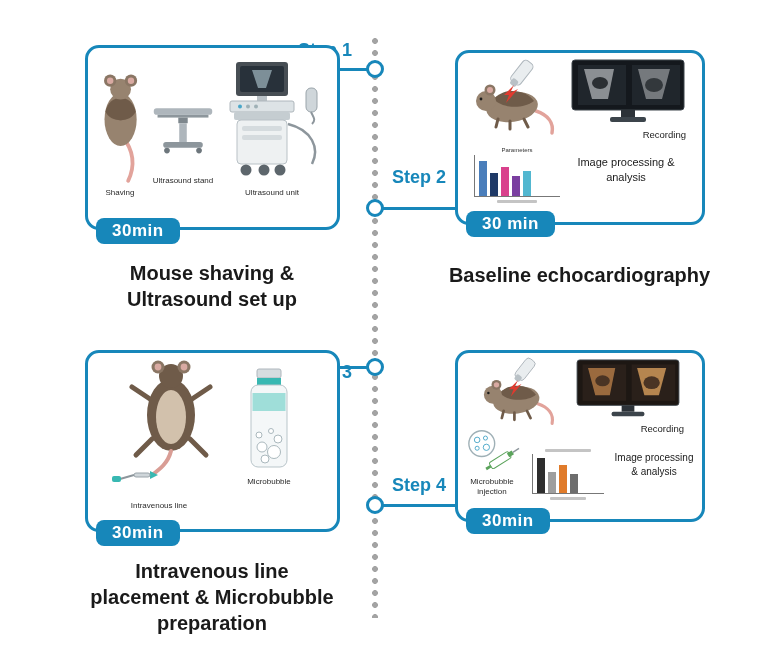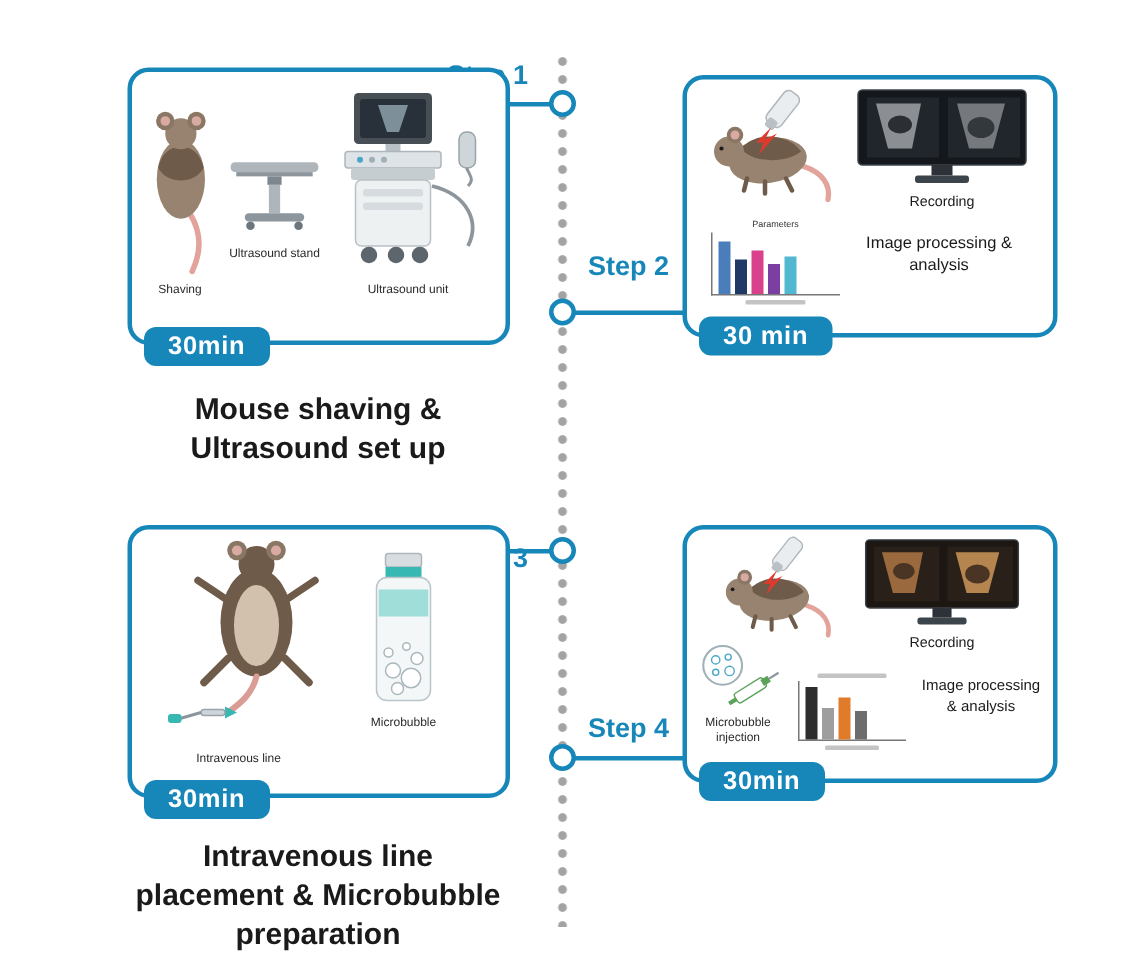--- a/index.html
+++ b/index.html
@@ -39,21 +39,21 @@
 
   .title { position:absolute; font-weight:bold; font-size:20px; color:var(--title);
     text-align:center; line-height:1.3; z-index:2; }
   .t1 { left:91px;  top:260px; width:242px; }
   .t2 { left:437px; top:262px; width:285px; }
   .t3 { left:84px;  top:558px; width:256px; }
   .t4 { left:473px; top:558px; width:214px; }
 
   .abs { position:absolute; }
   .tiny { position:absolute; font-size:8px; color:#2a2a2a; text-align:center; line-height:1.25; }
-  .recording { position:absolute; font-size:9.5px; color:#1a1a1a; text-align:center; }
+  .recording { position:absolute; font-size:9.5px; color:#1a1a1a; text-align:right; }
   .processing { position:absolute; font-size:11px; color:#1a1a1a; text-align:center; line-height:1.35; }
 
   .chart { position:absolute; }
   .chart-title { font-size:6px; text-align:center; color:#333; margin-bottom:2px; }
   .bars { display:flex; align-items:flex-end; gap:3px; border-left:1.2px solid #777;
     border-bottom:1.2px solid #777; padding:0 4px; }
   .bars2 { height:42px; } .bars4 { height:40px; }
   .mini-bar { width:8px; }
   .micro-dash { height:3px; background:#c4c4c4; border-radius:1px; margin:3px auto 0; }
   .dash-title { width:46px; margin:0 auto 2px; }
@@ -96,21 +96,21 @@
 
     <svg class="abs" style="left:62px; top:50px;" width="66" height="58" viewBox="0 0 70 60">
       <rect x="4" y="10" width="62" height="7" rx="3" fill="#aeb6bc"></rect>
       <rect x="8" y="17" width="54" height="3" fill="#8d969c"></rect>
       <rect x="30" y="20" width="10" height="6" fill="#7e878d"></rect>
       <rect x="31" y="26" width="8" height="20" fill="#aeb6bc"></rect>
       <rect x="14" y="46" width="42" height="6" rx="3" fill="#8d969c"></rect>
       <circle cx="18" cy="55" r="3" fill="#6d767c"></circle>
         <circle cx="52" cy="55" r="3" fill="#6d767c"></circle>
     </svg>
-    <div class="tiny" style="left:60px; top:116px; width:70px;">Ultrasound stand</div>
+    <div class="tiny" style="left:60px; top:128px; width:70px;">Ultrasound stand</div>
 
     <svg class="abs" style="left:132px; top:12px;" width="108" height="122" viewBox="0 0 108 122">
       <rect x="16" y="2" width="52" height="34" rx="3" fill="#474e54"></rect>
       <rect x="20" y="6" width="44" height="26" rx="2" fill="#28313a"></rect>
       <path d="M32 10 L52 10 L46 28 L38 28 Z" fill="#7d8f98"></path>
       <rect x="37" y="36" width="10" height="5" fill="#b9c1c6"></rect>
       <rect x="10" y="41" width="64" height="11" rx="2" fill="#dde3e6" stroke="#aeb6bc"></rect>
       <circle cx="20" cy="46.5" r="2" fill="#49a6c8"></circle>
         <circle cx="28" cy="46.5" r="2" fill="#9fb0b6"></circle>
         <circle cx="36" cy="46.5" r="2" fill="#9fb0b6"></circle>
@@ -170,20 +170,21 @@
           <div class="mini-bar" style="height: 70%; background: rgb(217, 65, 140);"></div>
           <div class="mini-bar" style="height: 50%; background: rgb(122, 63, 160);"></div>
           <div class="mini-bar" style="height: 62%; background: rgb(82, 183, 208);"></div>
         </div>
       <div class="micro-dash dash-x2"></div>
     </div>
 
     <div class="processing" style="left:112px; top:102px; width:112px;">Image processing &amp; analysis</div>
   </div>
   <div class="badge b2">30 min</div>
+  <div class="title t2">Baseline echocardiography</div>
 
   <div class="panel p3">
     <svg class="abs" style="left:18px; top:4px;" width="135" height="142" viewBox="0 0 135 142">
       <path d="M44 42 L26 30 M86 42 L104 30 M46 82 L30 98 M84 82 L100 98" stroke="#6f5b49" stroke-width="5" stroke-linecap="round"></path>
       <ellipse cx="65" cy="58" rx="24" ry="36" fill="#6f5b49"></ellipse>
       <ellipse cx="65" cy="60" rx="15" ry="27" fill="#d2c1ac"></ellipse>
       <circle cx="65" cy="19" r="12" fill="#6f5b49"></circle>
       <circle cx="52" cy="10" r="6.5" fill="#8a7664"></circle>
         <circle cx="52" cy="10" r="3.4" fill="#d9aaa2"></circle>
       <circle cx="78" cy="10" r="6.5" fill="#8a7664"></circle>

